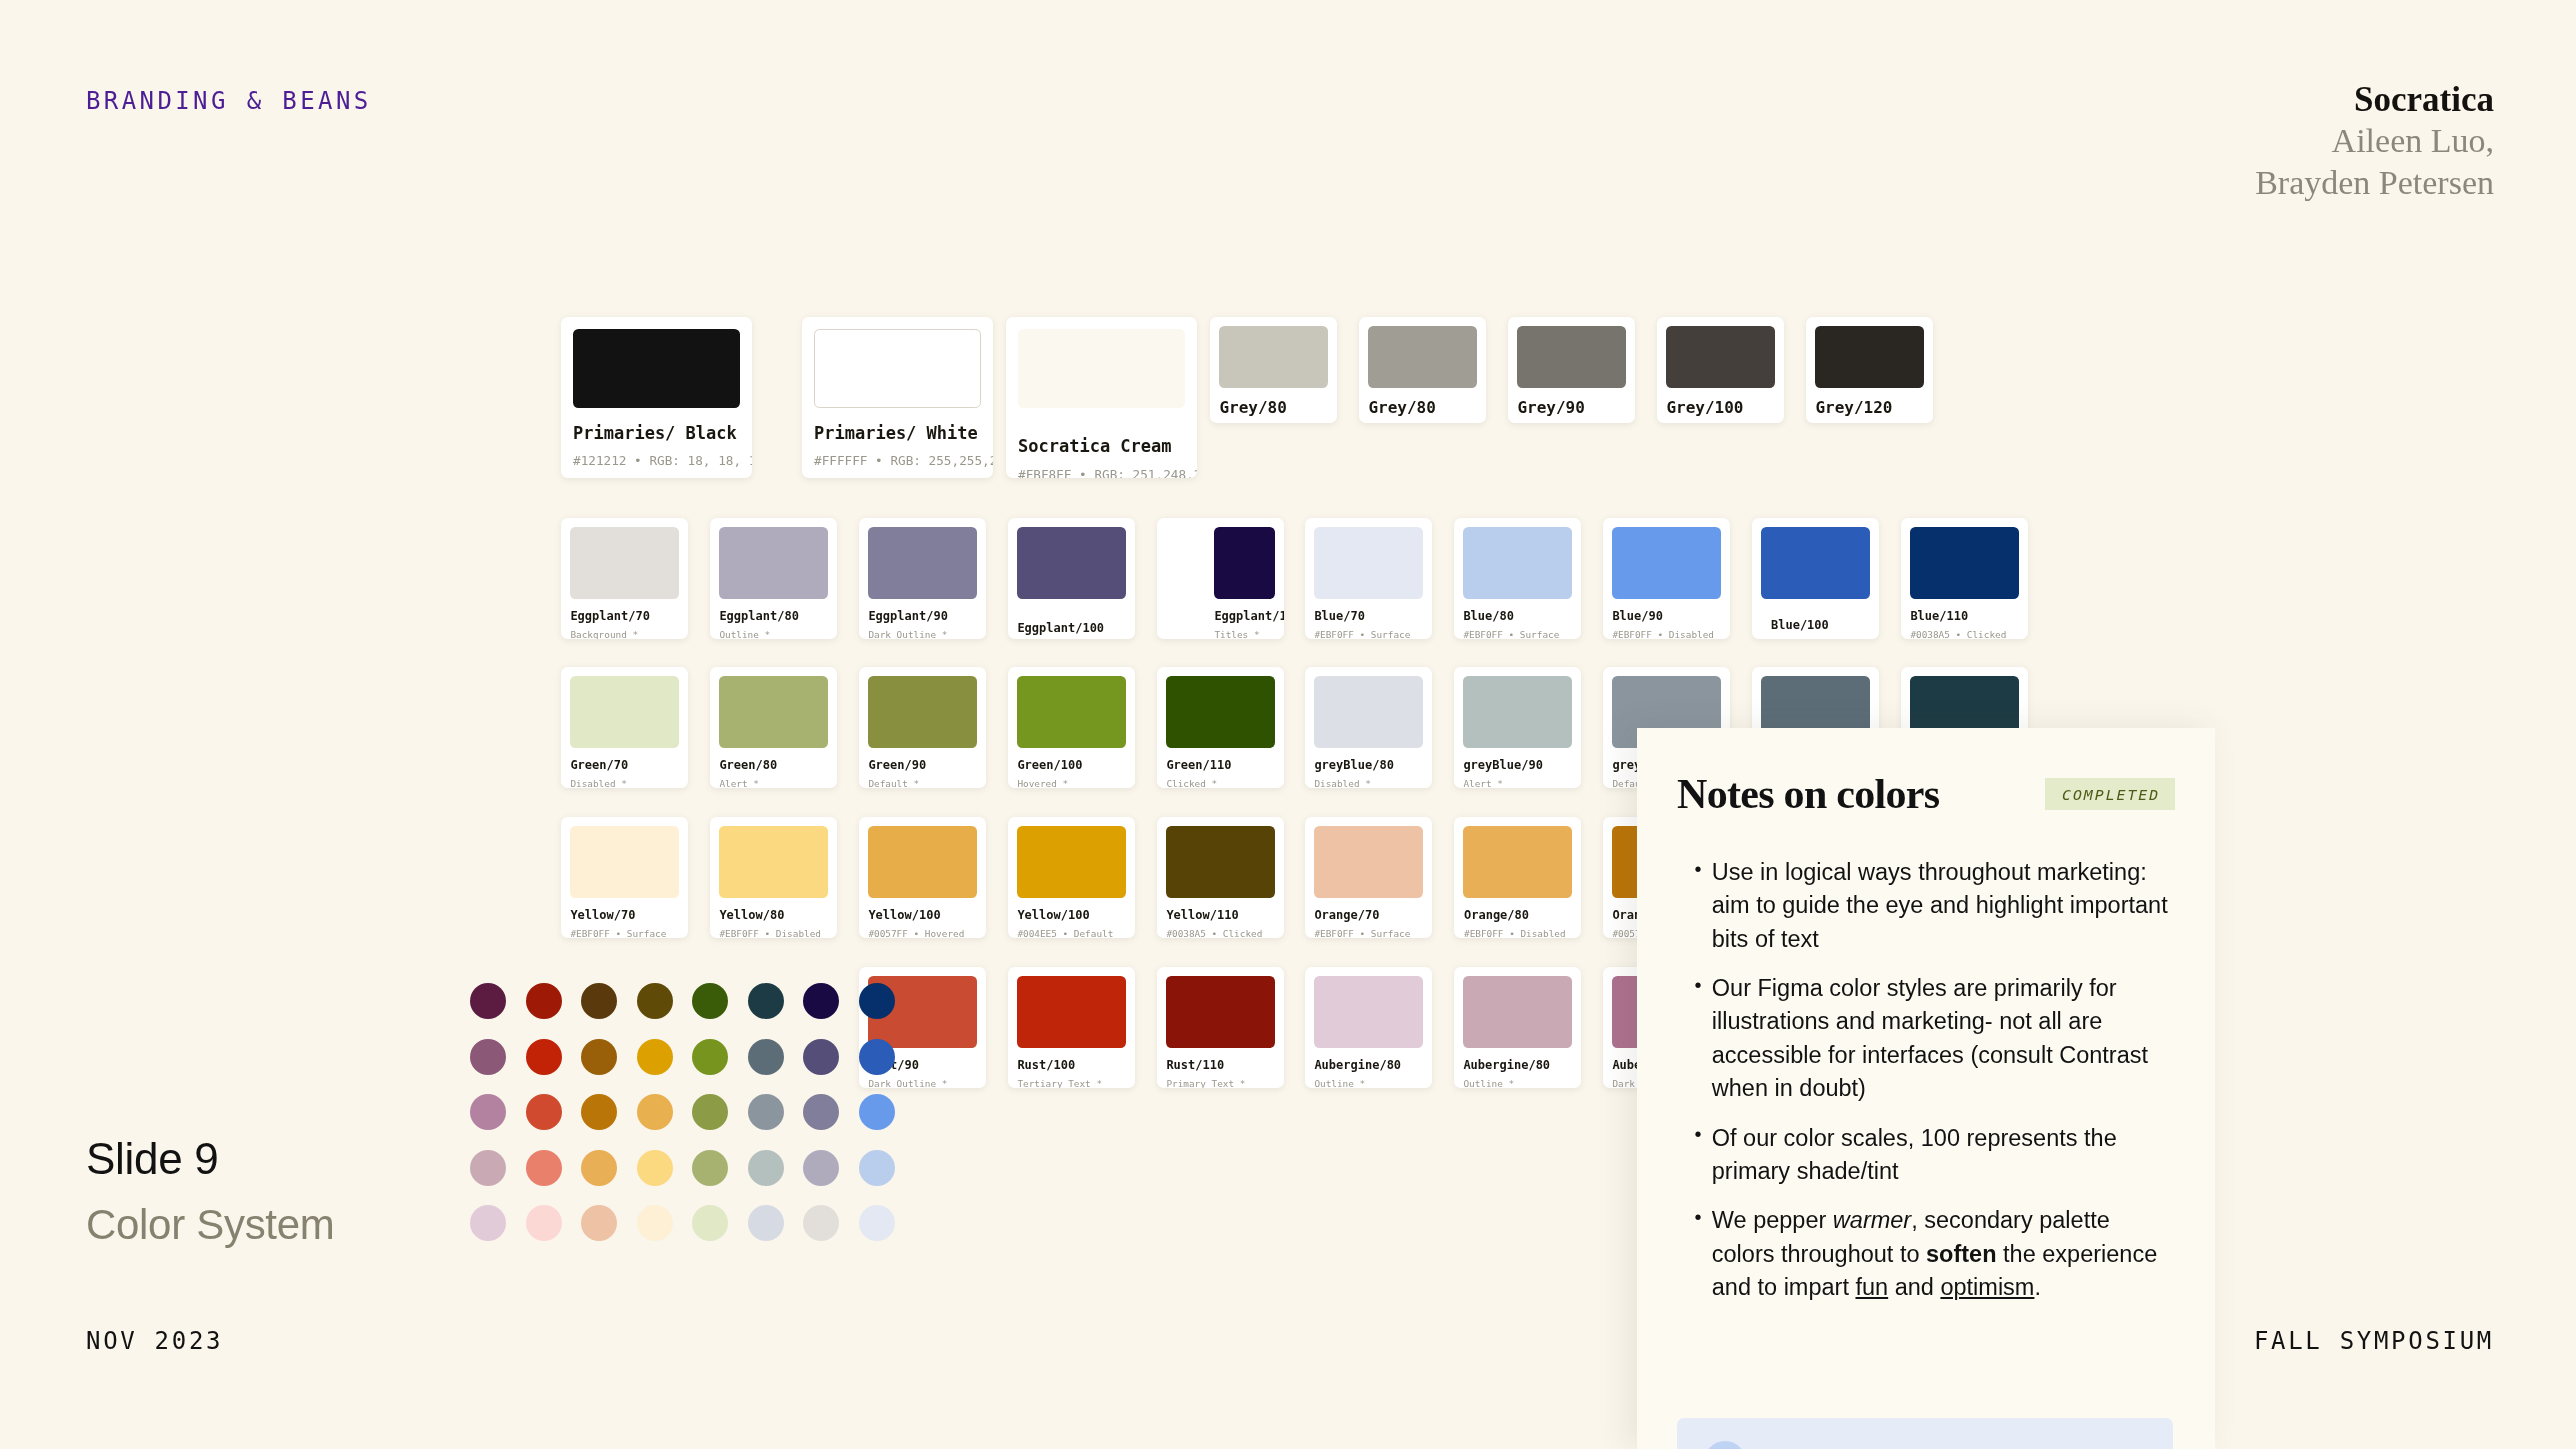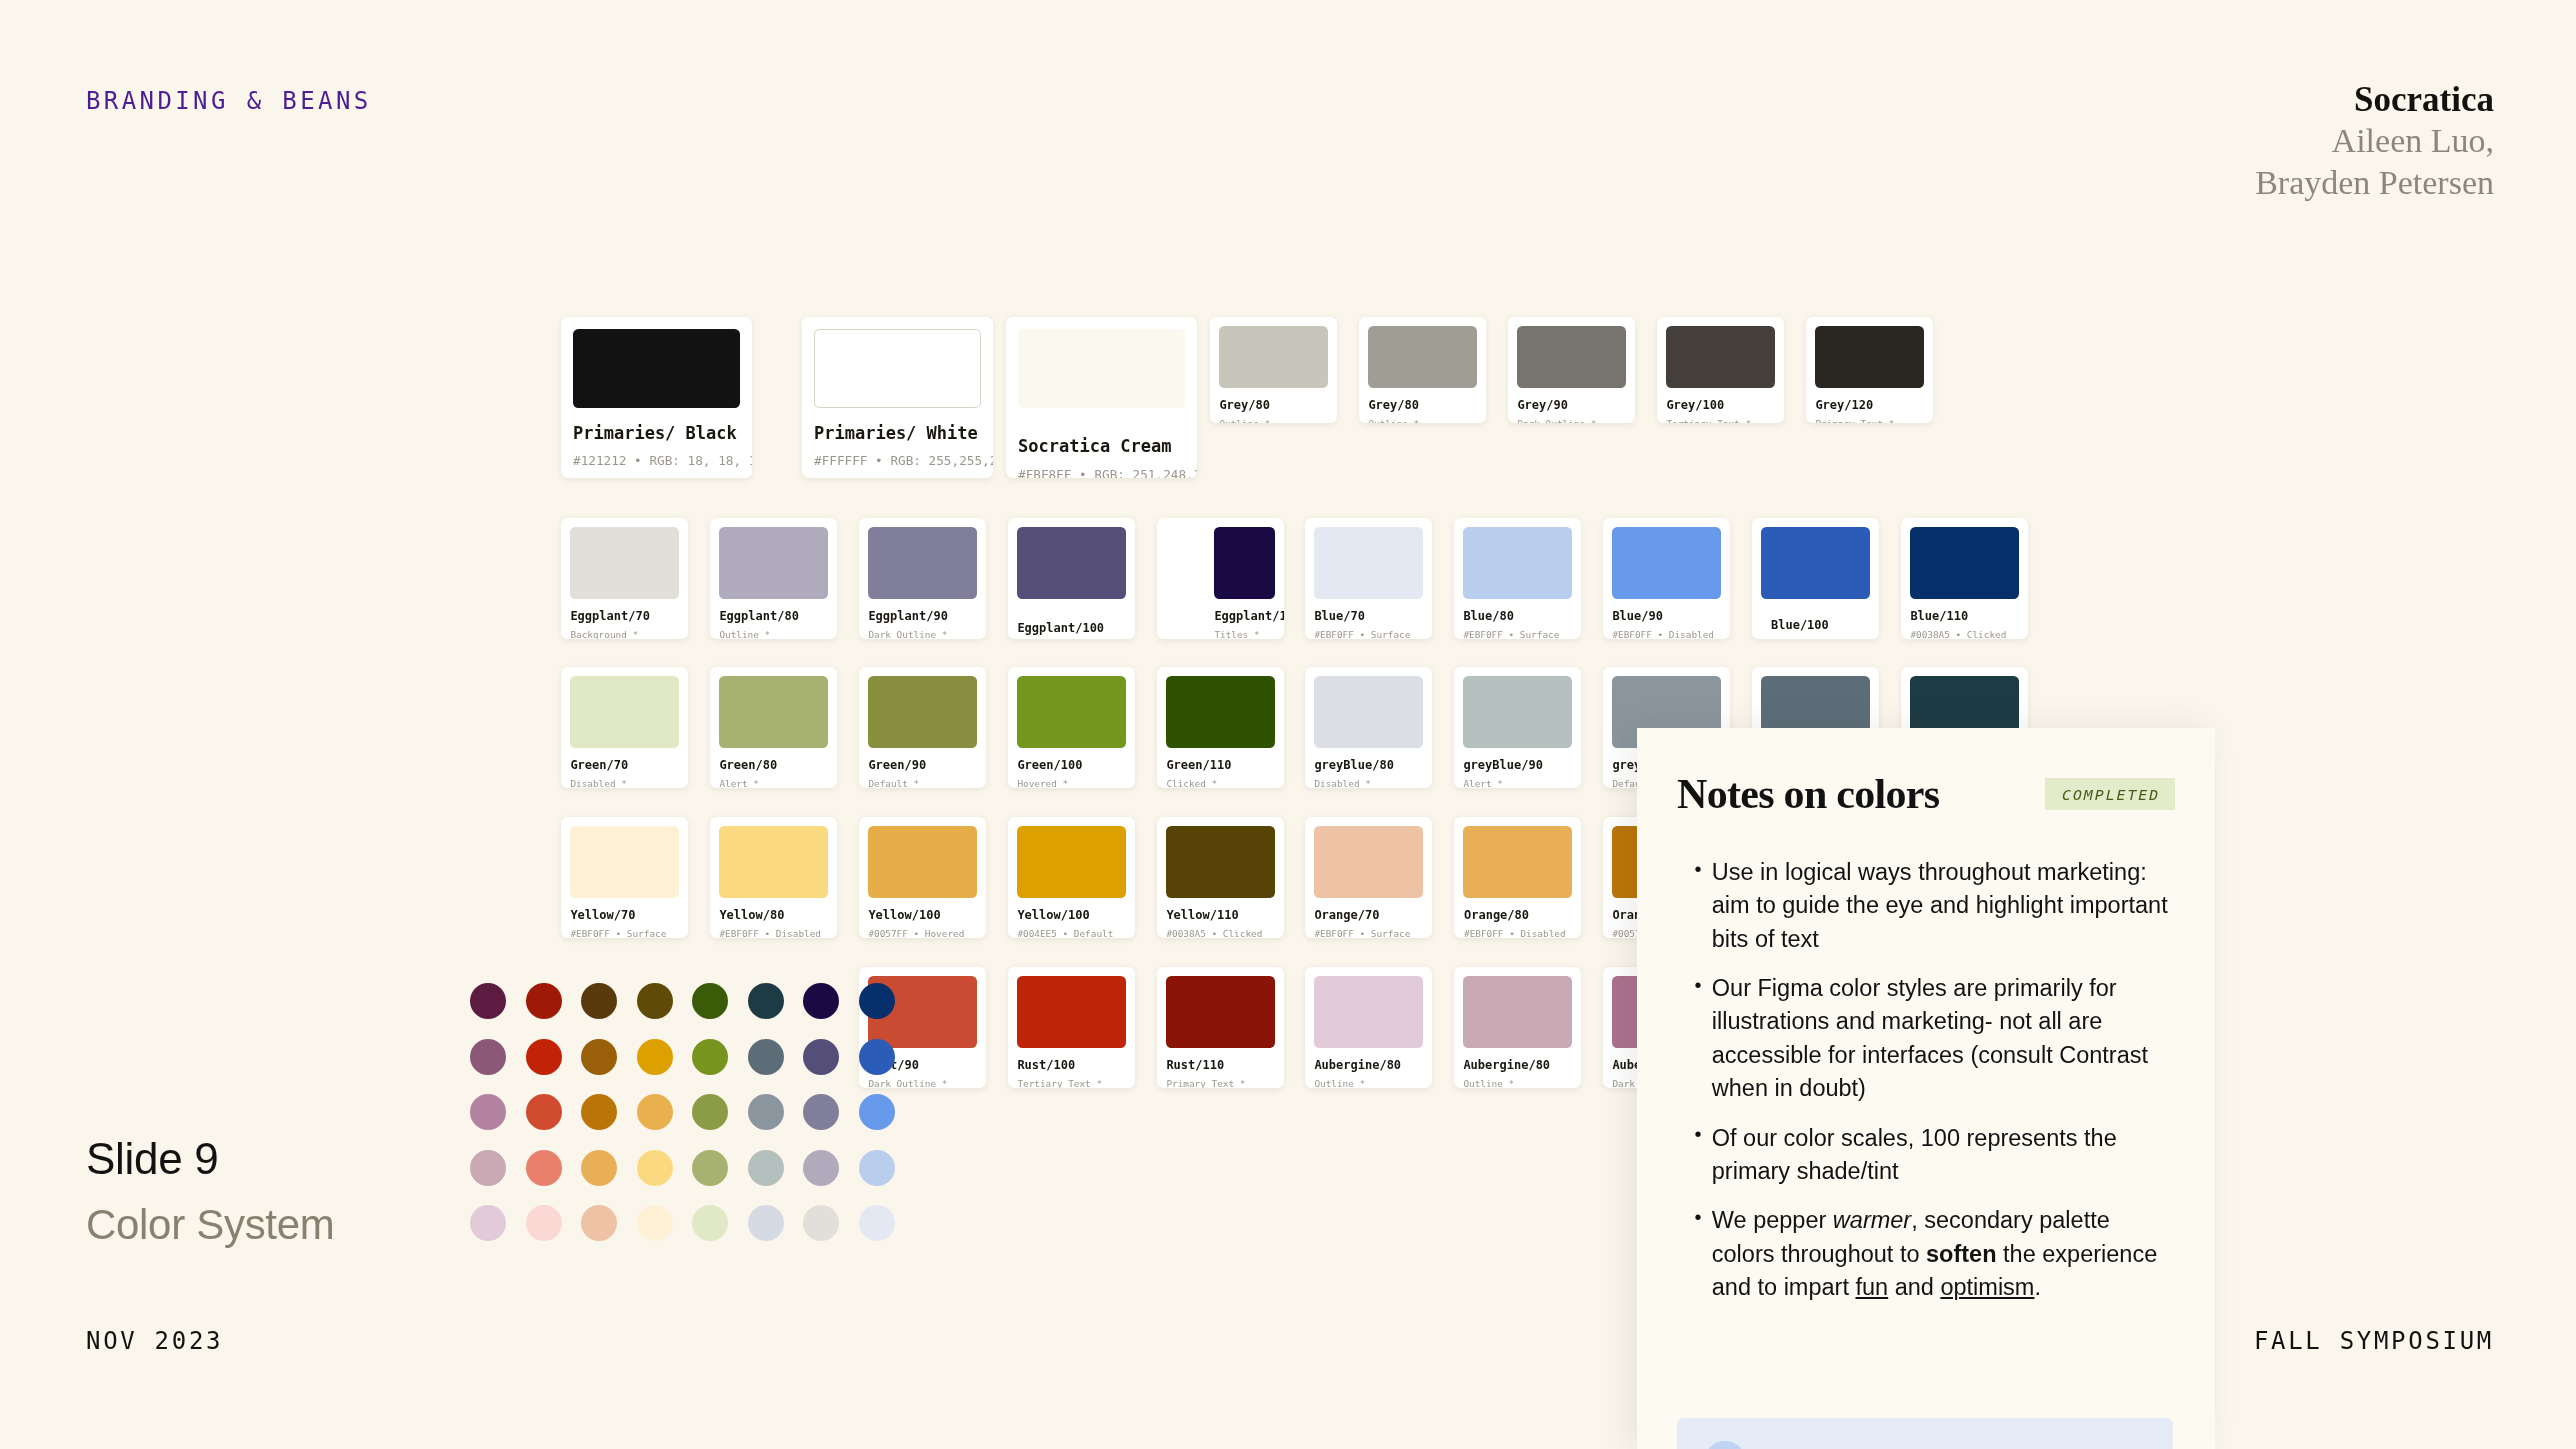--- a/index.html
+++ b/index.html
@@ -68,21 +68,21 @@
     color: #9A978C;
     white-space: nowrap;
   }
 
   
   .big .chip { height: 79px; }
   .big .cname { font-size: 17px; }
   .big .cmeta { font-size: 12.7px; margin-top: 10.7px; }
 
   
-  .w .cname { font-size: 12px; }
+  .w .cname { font-size: 16px; }
   .w .cmeta { font-size: 9.4px; margin-top: 6px; }
 
   
   .t .cname { font-size: 12px; }
   .t .cmeta { font-size: 9.4px; margin-top: 6px; }
 
   
   .dotgrid { position: absolute; left: 470px; top: 983px; }
   .dotrow { display: flex; gap: 19.5px; margin-bottom: 19.5px; }
   .dot { width: 36px; height: 36px; border-radius: 50%; }

